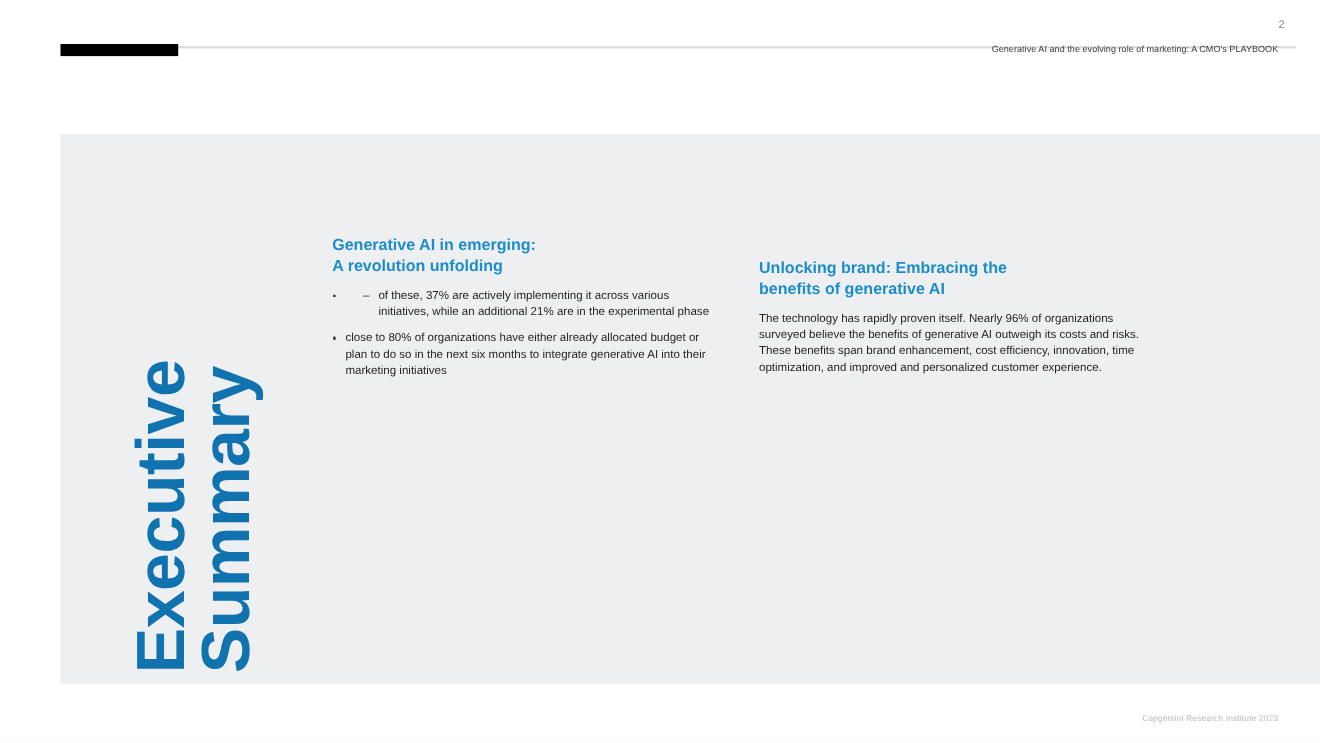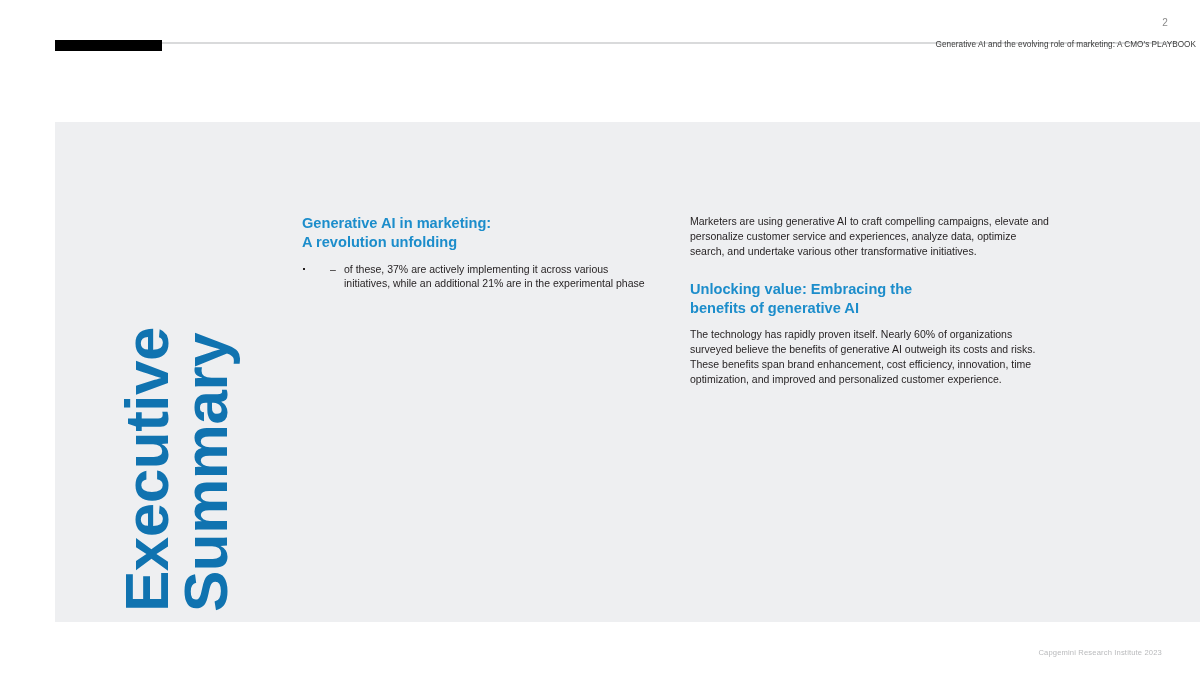--- a/index.html
+++ b/index.html
@@ -38,21 +38,21 @@
     position: absolute;
     top: 40px;
     left: 55px;
     width: 107px;
     height: 11px;
     background: #000000;
   }
   #header-title {
     position: absolute;
     top: 40px;
-    right: 4px;
+    right: 38px;
     font-size: 8.2px;
     color: #3d3d3d;
     letter-spacing: 0.05px;
     white-space: nowrap;
   }
 
   
   #content-panel {
     position: absolute;
     left: 55px;
@@ -173,41 +173,43 @@
 
 <div id="content-panel"></div>
 
 <div id="side-title">
   <div class="side-title-inner">Executive
 Summary</div>
 </div>
 
 <div id="column-left" class="column">
 
-  <h2 class="section-heading">Generative AI in marketing:
+  <h2 class="section-heading">Generative AI in emerging:
 A revolution unfolding</h2>
 
 
   <ul class="bullets">
     <li>
       <ul class="subbullets">
         <li>
           <span>of these, 37% are actively implementing it across various initiatives, while an additional 21% are in the experimental phase</span>
         </li>
       </ul>
     </li>
+    <li>
+      <span>close to 80% of organizations have either already allocated budget or plan to do so in the next six months to integrate generative AI into their marketing initiatives</span>
+    </li>
   </ul>
 
 </div>
 
 <div id="column-right" class="column">
 
 
-  <p class="para">Marketers are using generative AI to craft compelling campaigns, elevate and personalize customer service and experiences, analyze data, optimize search, and undertake various other transformative initiatives.</p>
-
-  <h2 class="section-heading heading-spaced">Unlocking value: Embracing the
+
+  <h2 class="section-heading heading-spaced">Unlocking brand: Embracing the
 benefits of generative AI</h2>
 
-  <p class="para">The technology has rapidly proven itself. Nearly 60% of organizations surveyed believe the benefits of generative AI outweigh its costs and risks. These benefits span brand enhancement, cost efficiency, innovation, time optimization, and improved and personalized customer experience.</p>
+  <p class="para">The technology has rapidly proven itself. Nearly 96% of organizations surveyed believe the benefits of generative AI outweigh its costs and risks. These benefits span brand enhancement, cost efficiency, innovation, time optimization, and improved and personalized customer experience.</p>
 
 </div>
 
 <div id="footer-credit">Capgemini Research Institute 2023</div>
 
 </body></html>

